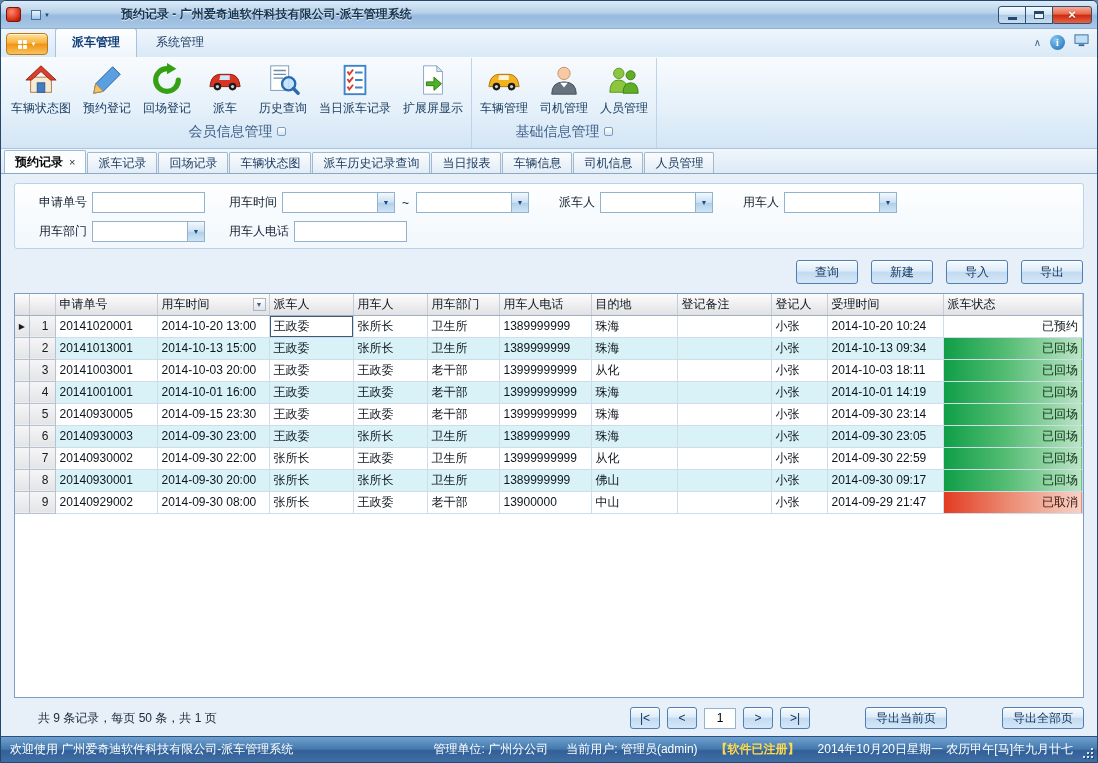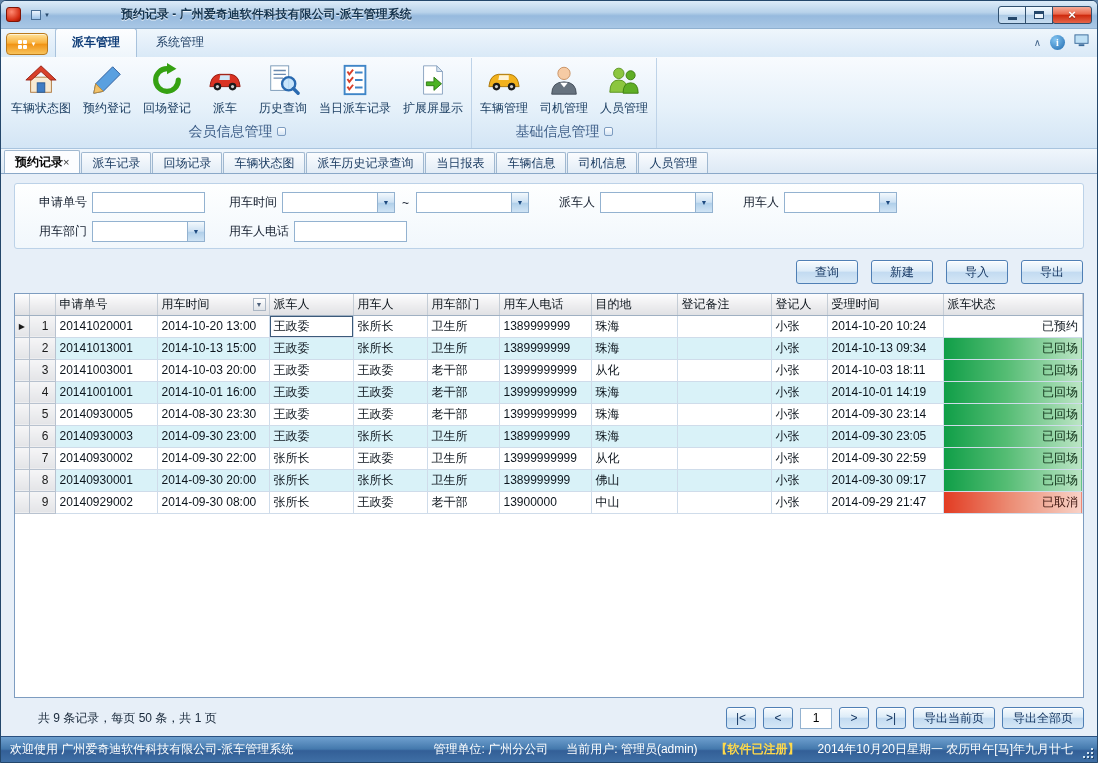--- a/index.html
+++ b/index.html
@@ -40,21 +40,21 @@
 .rgroup { display:flex; flex-direction:column; border-right:1px solid #bed3e8; }
 .rgroup-buttons { flex:1; display:flex; align-items:stretch; padding:2px 2px 0; }
 .rbtn { min-width:56px; padding:3px 6px 0; display:flex; flex-direction:column; align-items:center; gap:3px; font-size:12px; color:#173a5e; border-radius:3px; }
 .rbtn svg { width:34px; height:34px; flex:none; }
 .rbtn .lbl { white-space:nowrap; }
 .rgroup-label { height:17px; display:flex; align-items:center; justify-content:center; gap:4px; font-size:14px; color:#40618a; padding-bottom:16px; }
 .launcher { width:9px; height:9px; border:1px solid #7d9cc0; border-radius:2px; background:linear-gradient(#ffffff,#d4e4f4); }
 
 
 .doctabs { height:25px; flex:none; display:flex; align-items:flex-end; background:linear-gradient(#f0f6fc,#dde9f5); padding:0 3px; border-bottom:1px solid #8aa8c8; }
-.dtab { height:21px; display:flex; align-items:center; padding:0 10px; margin-right:1px; font-size:12px; color:#1c3d63; border:1px solid #a0b8d0; border-bottom:none; border-radius:2px 2px 0 0; background:linear-gradient(#fafcfe,#e2ecf6); white-space:nowrap; }
+.dtab { height:21px; display:flex; align-items:center; gap:6px; padding:0 10px; margin-right:1px; font-size:12px; color:#1c3d63; border:1px solid #a0b8d0; border-bottom:none; border-radius:2px 2px 0 0; background:linear-gradient(#fafcfe,#e2ecf6); white-space:nowrap; }
 .dtab.active { background:#fcfdff; font-weight:bold; height:23px; color:#0a0a0a; }
 .dtab .close { font-size:11px; color:#333; font-weight:normal; }
 
 
 .content { flex:1; display:flex; flex-direction:column; background:#e7eff8; padding:9px 13px 7px; overflow:hidden; }
 
 
 .filter-panel { flex:none; background:linear-gradient(#feffff,#f1f7fc); border:1px solid #bcd2e8; border-radius:3px; padding:8px 8px 6px; margin-bottom:11px; }
 .frow { display:flex; align-items:center; margin-bottom:8px; }
 .frow:last-child { margin-bottom:0; }
@@ -85,21 +85,21 @@
 td.status-returned { background:linear-gradient(90deg,#0f9e47 0%,#54bc73 45%,#bce5c5 100%) !important; color:#0a2a12;margin-left:10px; }
 td.status-cancelled { background:linear-gradient(90deg,#e23b22 0%,#ec8f77 50%,#f8d2c7 100%) !important; color:#38100a; }
 td.focused { box-shadow: inset 0 0 0 1px #3c5a7a; }
 
 
 .pager { flex:none; display:flex; align-items:center; margin-top:9px; font-size:12px; color:#18283a; }
 .pager-summary { margin-left:24px; white-space:nowrap; }
 .pager-right { margin-left:auto; display:flex; align-items:center; gap:7px; }
 .pbtn { min-width:30px; width:30px; padding:0; height:22px; }
 .pinput { width:32px; height:21px; border:1px solid #93b2d0; text-align:center; font-size:12px; }
-.pexport { min-width:76px; height:22px; }
+.pexport { min-width:76px; height:22px;margin-left:48px; }
 
 
 .statusbar { height:26px; flex:none; background:linear-gradient(#6fa0cf 0%,#4479ad 48%,#335f97 55%,#3f6fa5 100%); border-top:1px solid #2a5080; color:#fff; font-size:12px; display:flex; align-items:center; padding:0 24px 0 9px; position:relative; }
 .sb-right { margin-left:auto; display:flex; align-items:center; gap:18px; white-space:nowrap; }
 .sb-registered { color:#ffd94a; font-weight:bold; }
 .grip { position:absolute; right:3px; bottom:3px; width:13px; height:13px; }
 .grip i { position:absolute; width:2px; height:2px; background:#d4e5f4; box-shadow:1px 1px 0 #20456e; }
 .grip i:nth-child(1){ right:1px; bottom:1px; } .grip i:nth-child(2){ right:5px; bottom:1px; }
 .grip i:nth-child(3){ right:9px; bottom:1px; } .grip i:nth-child(4){ right:1px; bottom:5px; }
 .grip i:nth-child(5){ right:5px; bottom:5px; } .grip i:nth-child(6){ right:1px; bottom:9px; }
@@ -420,21 +420,21 @@
               <td>珠海</td>
               <td></td>
               <td>小张</td>
               <td>2014-10-01 14:19</td>
               <td class="status status-returned">已回场</td>
             </tr>
             <tr>
               <td class="ind"></td>
               <td class="num">5</td>
               <td>20140930005</td>
-              <td>2014-08-30 23:30</td>
+              <td>2014-09-15 23:30</td>
               <td>王政委</td>
               <td>王政委</td>
               <td>老干部</td>
               <td>13999999999</td>
               <td>珠海</td>
               <td></td>
               <td>小张</td>
               <td>2014-09-30 23:14</td>
               <td class="status status-returned">已回场</td>
             </tr>

